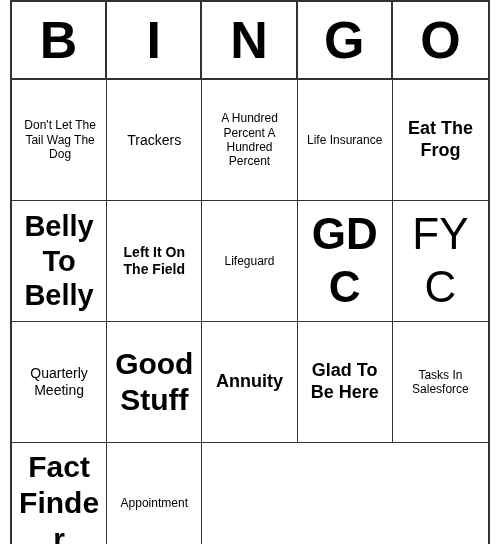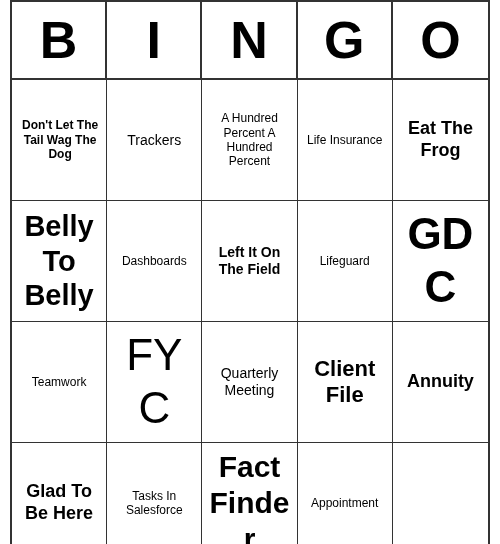--- a/index.html
+++ b/index.html
@@ -62,33 +62,31 @@
 
 <div class="bingo-card">
   <div class="bingo-header">
   <div class="bingo-letter">B</div>
       <div class="bingo-letter">I</div>
       <div class="bingo-letter">N</div>
       <div class="bingo-letter">G</div>
       <div class="bingo-letter">O</div>
     </div>
   <div class="bingo-grid">
-  <div class="bingo-cell" style="font-size: 12px; font-weight: bold; padding-left: 6px;">Don't Let The Tail Wag The Dog</div>
+  <div class="bingo-cell" style="font-size: 12px; font-weight: normal; padding-left: 6px;">Don't Let The Tail Wag The Dog</div>
       <div class="bingo-cell" style="font-size: 14px; font-weight: normal;">Trackers</div>
       <div class="bingo-cell" style="font-size: 12px; font-weight: normal;">A Hundred Percent A Hundred Percent</div>
       <div class="bingo-cell" style="font-size: 12px; font-weight: normal;">Life Insurance</div>
       <div class="bingo-cell" style="font-size: 18px; font-weight: bold;">Eat The Frog</div>
       <div class="bingo-cell" style="font-size: 29px; font-weight: bold;">Belly To Belly</div>
-      <div class="bingo-cell" style="font-size: 12px; font-weight: normal;">Dashboards</div>
       <div class="bingo-cell" style="font-size: 14px; font-weight: bold;">Left It On The Field</div>
       <div class="bingo-cell" style="font-size: 12px; font-weight: normal;">Lifeguard</div>
       <div class="bingo-cell" style="font-size: 44px; font-weight: bold;">GDC</div>
-      <div class="bingo-cell" style="font-size: 12px; font-weight: normal;">Teamwork</div>
       <div class="bingo-cell" style="font-size: 44px; font-weight: normal;">FYC</div>
       <div class="bingo-cell" style="font-size: 14px; font-weight: normal;">Quarterly Meeting</div>
-      <div class="bingo-cell" style="font-size: 22px; font-weight: bold;">Client File</div>
+      <div class="bingo-cell" style="font-size: 30px; font-weight: bold;">Good Stuff</div>
       <div class="bingo-cell" style="font-size: 18px; font-weight: bold;">Annuity</div>
       <div class="bingo-cell" style="font-size: 18px; font-weight: bold;">Glad To Be Here</div>
       <div class="bingo-cell" style="font-size: 12px; font-weight: normal;">Tasks In Salesforce</div>
       <div class="bingo-cell" style="font-size: 30px; font-weight: bold;">Fact Finder</div>
       <div class="bingo-cell" style="font-size: 12px; font-weight: normal;">Appointment</div>
     </div>
 </div>
 
 </body></html>

